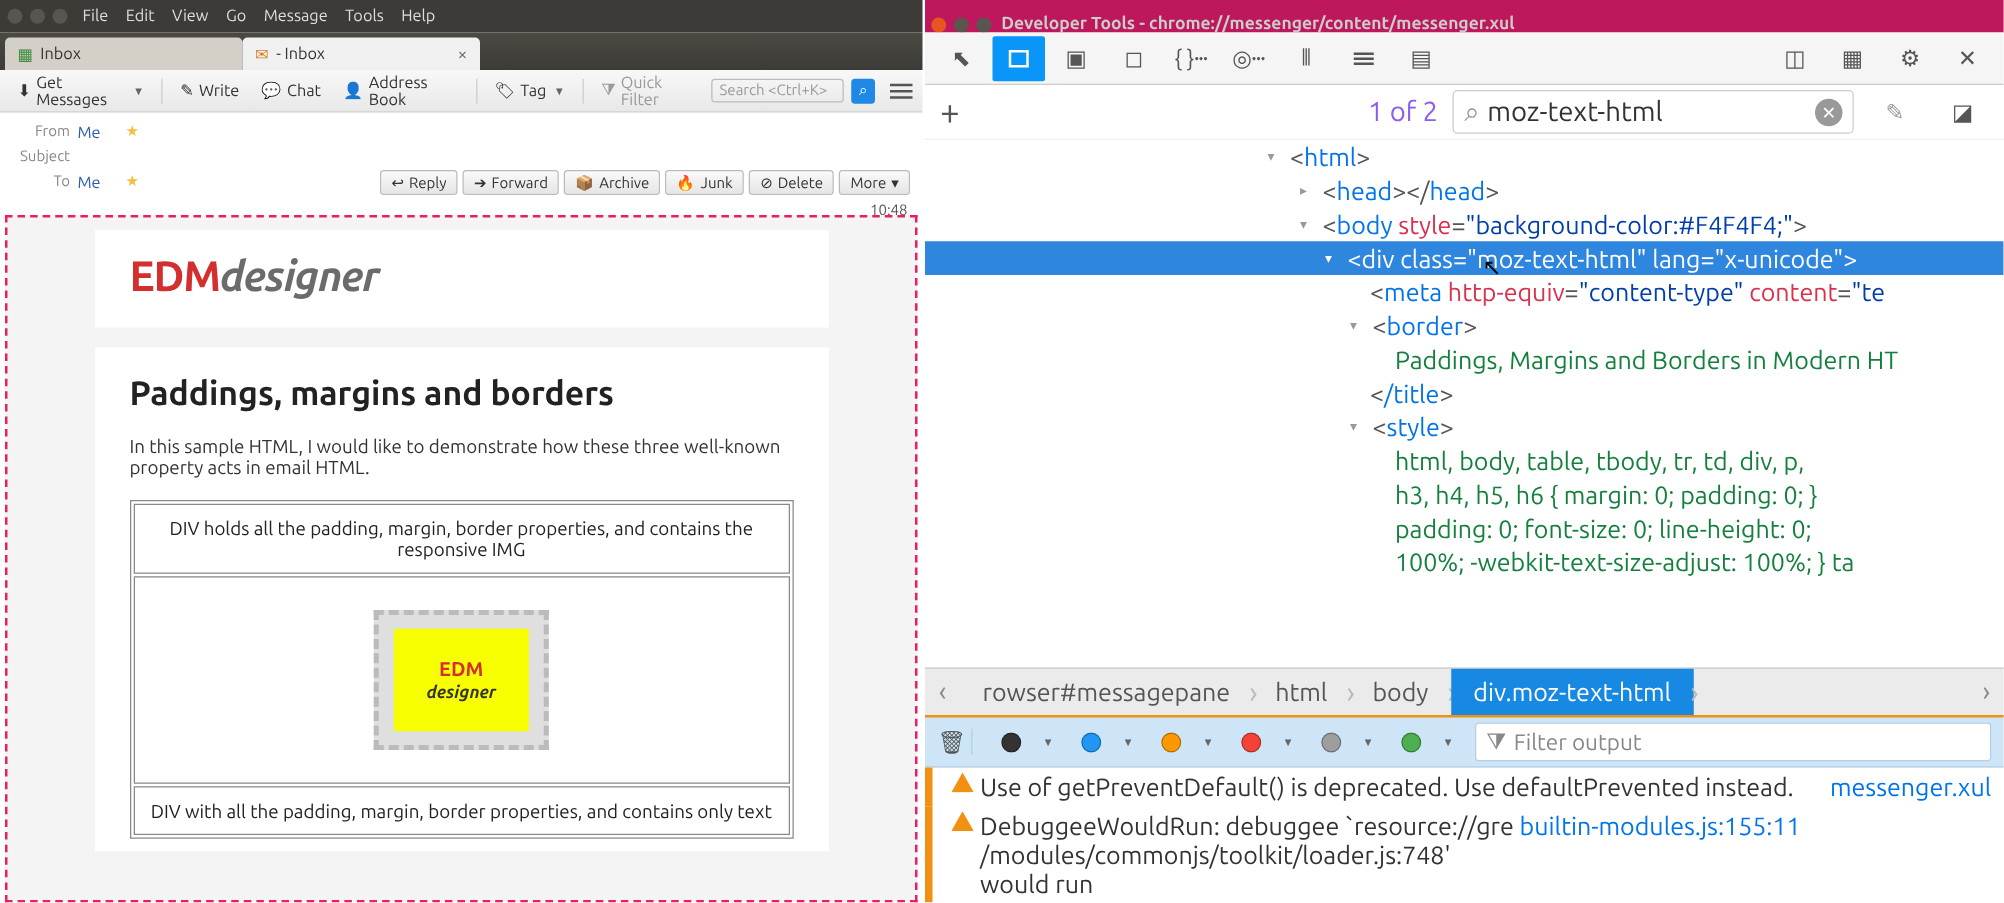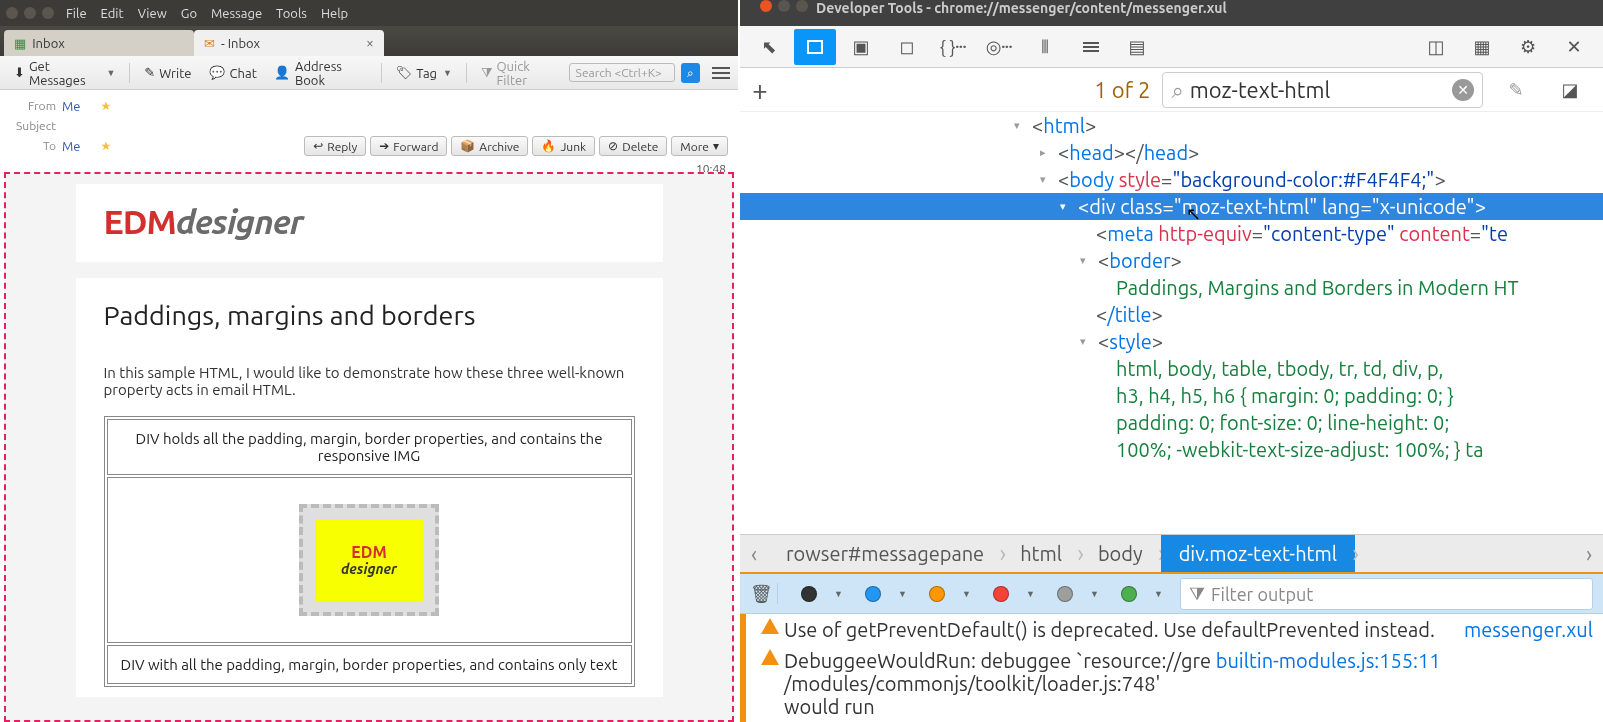--- a/index.html
+++ b/index.html
@@ -34,43 +34,43 @@
 .tb-abtn { border: 1px solid #bbb; border-radius: 3px; background: linear-gradient(#fafafa,#e5e5e5); padding: 2px 8px; font-size: 12px; display: flex; align-items: center; gap: 4px; color: #333; }
 .tb-time { font-size: 12px; color: #555; text-align: right; padding: 0 12px 4px; }
 
 .tb-body { position: absolute; left: 4px; right: 4px; top: 172px; bottom: 0; border: 2px dashed #e91e63; background: #f4f4f4; overflow: hidden; padding: 10px 0; }
 .tb-email { margin: 0 auto; width: 587px; }
 .tb-email-header { background: #fff; padding: 18px 28px 22px; }
 .edm-logo { font-size: 34px; font-style: italic; letter-spacing: -1px; }
 .edm-logo .red { color: #d32f2f; font-weight: bold; font-style: normal; }
 .edm-logo .gray { color: #6b6b6b; font-weight: bold; }
 .tb-email-body { background: #fff; margin-top: 16px; padding: 22px 28px 10px; }
-.tb-email-body h1 { font-size: 27px; font-weight: normal; color: #222; margin-bottom: 34px; }
+.tb-email-body h1 { font-size: 27px; font-weight: bold; color: #222; margin-bottom: 18px; }
 .tb-email-body p { font-size: 15px; color: #333; margin-bottom: 18px; }
 .tb-table { width: 100%; border: 1px solid #888; }
 .tb-table td { border: 1px solid #888; padding: 10px; text-align: center; font-size: 15px; color: #222; }
 .tb-img-cell { padding: 26px !important; }
 .tb-img-frame { width: 140px; height: 112px; margin: 0 auto; border: 4px dashed #bbb; background: #dfdfdf; display: flex; align-items: center; justify-content: center; }
 .tb-img-inner { width: 108px; height: 82px; background: #f7ff00; display: flex; flex-direction: column; align-items: center; justify-content: center; }
 .tb-img-inner .l1 { color: #d32f2f; font-weight: bold; font-size: 16px; }
 .tb-img-inner .l2 { color: #333; font-style: italic; font-weight: bold; font-size: 14px; }
 
 
 .dt-window { position: absolute; left: 740px; top: 0; right: 0; height: 722px; background: #fff; display: flex; flex-direction: column; }
-.dt-titlebar { height: 26px; background: #404040; display: flex; align-items: flex-start; padding: 0 20px; gap: 8px; }
+.dt-titlebar { height: 26px; background: #be185d; display: flex; align-items: flex-end; padding: 0 5px; gap: 8px; }
 .dt-win-btns { display: flex; gap: 6px; }
 .dt-win-btn { width: 12px; height: 12px; border-radius: 50%; }
 .dt-title { color: #ccc; font-size: 14px; font-weight: bold; }
 .dt-tabbar { height: 42px; border-bottom: 1px solid #ccc; background: #f5f5f5; display: flex; align-items: center; gap: 4px; padding: 0 8px; }
 .dt-tab { width: 42px; height: 36px; display: flex; align-items: center; justify-content: center; color: #555; font-size: 18px; border-radius: 2px; }
 .dt-tab.active { background: #0996f8; color: #fff; }
 .dt-tab-right { margin-left: auto; display: flex; gap: 4px; }
 .dt-searchbar { height: 44px; display: flex; align-items: center; padding: 0 12px; gap: 12px; border-bottom: 1px solid #eee; }
 .dt-plus { font-size: 28px; color: #555; }
-.dt-count { flex: 0 0 auto; margin-left: auto; font-size: 22px; color: #a16207; }
+.dt-count { flex: 0 0 auto; margin-left: auto; font-size: 22px; color: #8b5cf6; }
 .dt-searchbox { flex: 1; display: flex; align-items: center; border: 1px solid #ccc; border-radius: 4px; padding: 4px 8px; font-size: 22px; color: #333; gap: 6px; max-width: 415px; }
 .dt-clear { width: 22px; height: 22px; border-radius: 50%; background: #999; color: #fff; display: flex; align-items: center; justify-content: center; font-size: 14px; margin-left: auto; }
 
 .dt-tree { flex: 1; overflow: hidden; font-family: "DejaVu Sans Mono", Menlo, monospace; font-size: 20px; position: relative; }
 .dt-line { display: flex; align-items: center; white-space: nowrap; height: 27px; padding-left: 0; }
 .dt-twisty { width: 14px; color: #999; font-size: 11px; margin: 0 4px; }
 .tag { color: #0074e8; }
 .attr-n { color: #d9304c; }
 .attr-v { color: #003eaa; }
 .pun { color: #555; }

